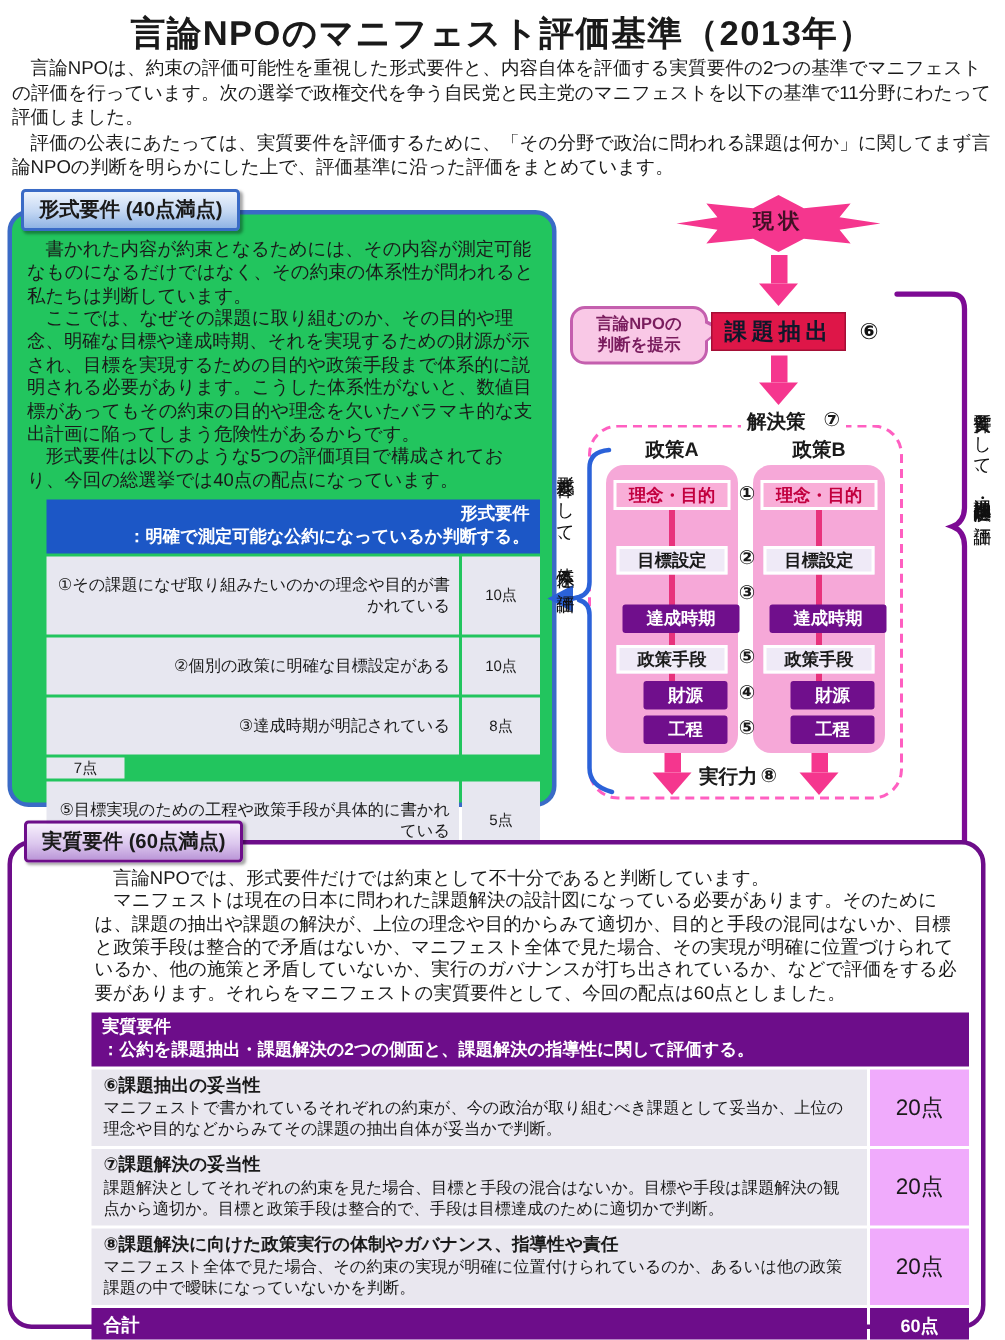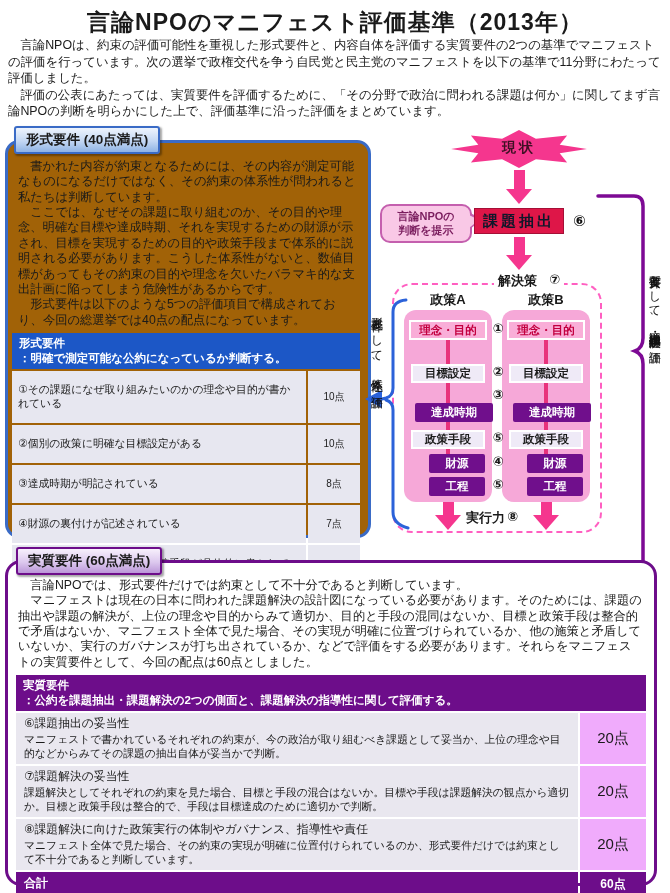--- a/index.html
+++ b/index.html
@@ -8,30 +8,30 @@
           font-family:"Liberation Sans","DejaVu Sans",sans-serif; color:#1a1a1a; }
 
   .title { position:absolute; top:7px; left:0; width:100%; text-align:center;
            font-size:23px; font-weight:bold; letter-spacing:1px; }
 
   .intro { position:absolute; top:37px; left:8px; width:654px; font-size:12.4px; line-height:1.33; }
   .intro p { margin:0; }
 
   
   .fbox { position:absolute; left:5px; top:140px; width:366px; height:398px;
-          border:3px solid #3a6bc6; border-radius:14px; background:#a16207; }
+          border:3px solid #3a6bc6; border-radius:14px; background:#22c55e; }
   .badge { position:absolute; z-index:5; font-weight:bold; font-size:13.5px; padding:3px 10px;
            border-radius:3px; box-shadow:1.5px 1.5px 2px rgba(0,0,0,.35); white-space:nowrap; }
   .badge.blue { left:14px; top:126px; border:2px solid #3a6bc6;
            background:linear-gradient(180deg,#eef4fd 0%,#c3d7f3 55%,#8fb3e4 100%); }
   .badge.purple { left:16px; top:547px; border:2px solid #6d0d8a;
            background:linear-gradient(180deg,#f7f0fc 0%,#dcc8ee 55%,#bb97d8 100%); }
   .fbody { padding:16px 9px 0 10px; font-size:12.3px; line-height:1.25; }
   .fbody p { margin:0; }
-  .ftable { margin:5px 8px 0 4px; }
+  .ftable { margin:5px 8px 0 23px;text-align:right; }
   .thead { background:#1c57c6; color:#fff; font-weight:bold; padding:3px 7px;
            font-size:11.5px; line-height:1.3; }
   .thead.purple { background:#6d0d8a; }
   .frow { display:flex; gap:2px; margin-top:2px; }
   .frow .lbl { flex:1; background:#e7e7f0; padding:12px 6px; font-size:10.8px; }
   .frow .pts { width:52px; background:#e7e7f0; display:flex; align-items:center;
                justify-content:center; font-size:10px; }
   .frow.total .lbl, .frow.total .pts { background:#1c57c6; color:#fff; font-weight:bold; font-size:12px; }
 
   
@@ -81,27 +81,27 @@
            font-size:13px; font-weight:bold; }
   .lbracket { position:absolute; left:-10px; top:168px; }
   .lnote { position:absolute; left:-2px; top:180px; height:230px; writing-mode:vertical-rl;
            text-orientation:upright; font-size:12px; letter-spacing:1px; color:#111; }
   .rbracket { position:absolute; left:590px; top:192px; }
   .rnote { position:absolute; left:646px; top:266px; height:290px; writing-mode:vertical-rl;
            text-orientation:upright; font-size:12px; letter-spacing:0.5px; color:#111; }
 
   
   .sbox { position:absolute; left:5px; top:560px; width:652px; height:326px;
-          border:3px solid #6d0d8a; border-radius:16px; background:#fff; }
+          border:3px solid #6d0d8a; border-radius:16px; background:#fff;padding-left:45px; }
   .sbody { padding:15px 10px 0 10px; font-size:12.3px; line-height:1.25; }
   .sbody p { margin:0; }
   .stable { margin:5px 8px 0 8px; }
   .srow { display:flex; gap:2px; margin-top:2px; }
   .srow .lbl { flex:1; background:#e9e7ef; padding:3px 8px 4px; }
-  .srow .lbl .t { font-weight:normal; font-size:11.8px; }
+  .srow .lbl .t { font-weight:bold; font-size:11.8px; }
   .srow .lbl .d { font-size:10.8px; line-height:1.3; }
   .srow .pts { width:66px; background:#f0abfc; display:flex; align-items:center;
                justify-content:center; font-size:15px; }
   .srow.total .lbl, .srow.total .pts { background:#6d0d8a; color:#fff; font-weight:bold; font-size:12px; }
 </style>
 </head>
 <body>
 
 <div class="page">
 
@@ -129,21 +129,20 @@
       </div>
       <div class="frow">
         <div class="lbl">②個別の政策に明確な目標設定がある</div>
         <div class="pts">10点</div>
       </div>
       <div class="frow">
         <div class="lbl">③達成時期が明記されている</div>
         <div class="pts">8点</div>
       </div>
       <div class="frow">
-        <div class="lbl">④財源の裏付けが記述されている</div>
         <div class="pts">7点</div>
       </div>
       <div class="frow">
         <div class="lbl">⑤目標実現のための工程や政策手段が具体的に書かれている</div>
         <div class="pts">5点</div>
       </div>
       <div class="frow total">
         <div class="lbl">合計</div>
         <div class="pts">40点</div>
       </div>
@@ -256,21 +255,21 @@
       <div class="srow">
         <div class="lbl">
           <div class="t">⑦課題解決の妥当性</div>
           <div class="d">課題解決としてそれぞれの約束を見た場合、目標と手段の混合はないか。目標や手段は課題解決の観点から適切か。目標と政策手段は整合的で、手段は目標達成のために適切かで判断。</div>
         </div>
         <div class="pts">20点</div>
       </div>
       <div class="srow">
         <div class="lbl">
           <div class="t">⑧課題解決に向けた政策実行の体制やガバナンス、指導性や責任</div>
-          <div class="d">マニフェスト全体で見た場合、その約束の実現が明確に位置付けられているのか、形式要件だけでは約束として不十分であると判断しています。</div>
+          <div class="d">マニフェスト全体で見た場合、その約束の実現が明確に位置付けられているのか、あるいは他の政策課題の中で曖昧になっていないかを判断。</div>
         </div>
         <div class="pts">20点</div>
       </div>
       <div class="srow total">
         <div class="lbl">合計</div>
         <div class="pts">60点</div>
       </div>
     </div>
   </div>
   <div class="badge purple">実質要件 (60点満点)</div>

